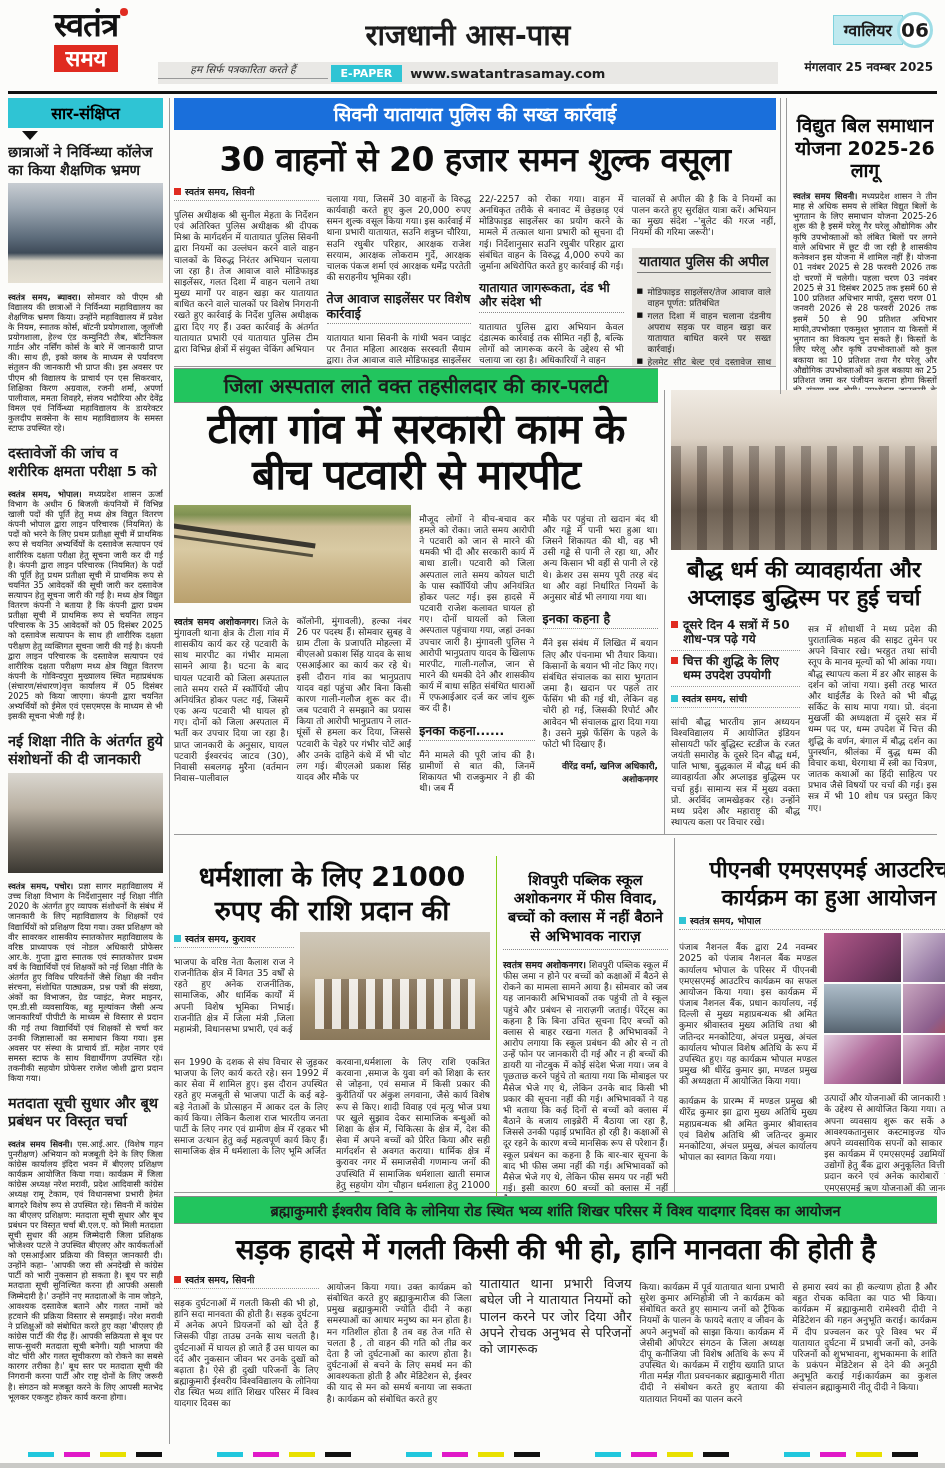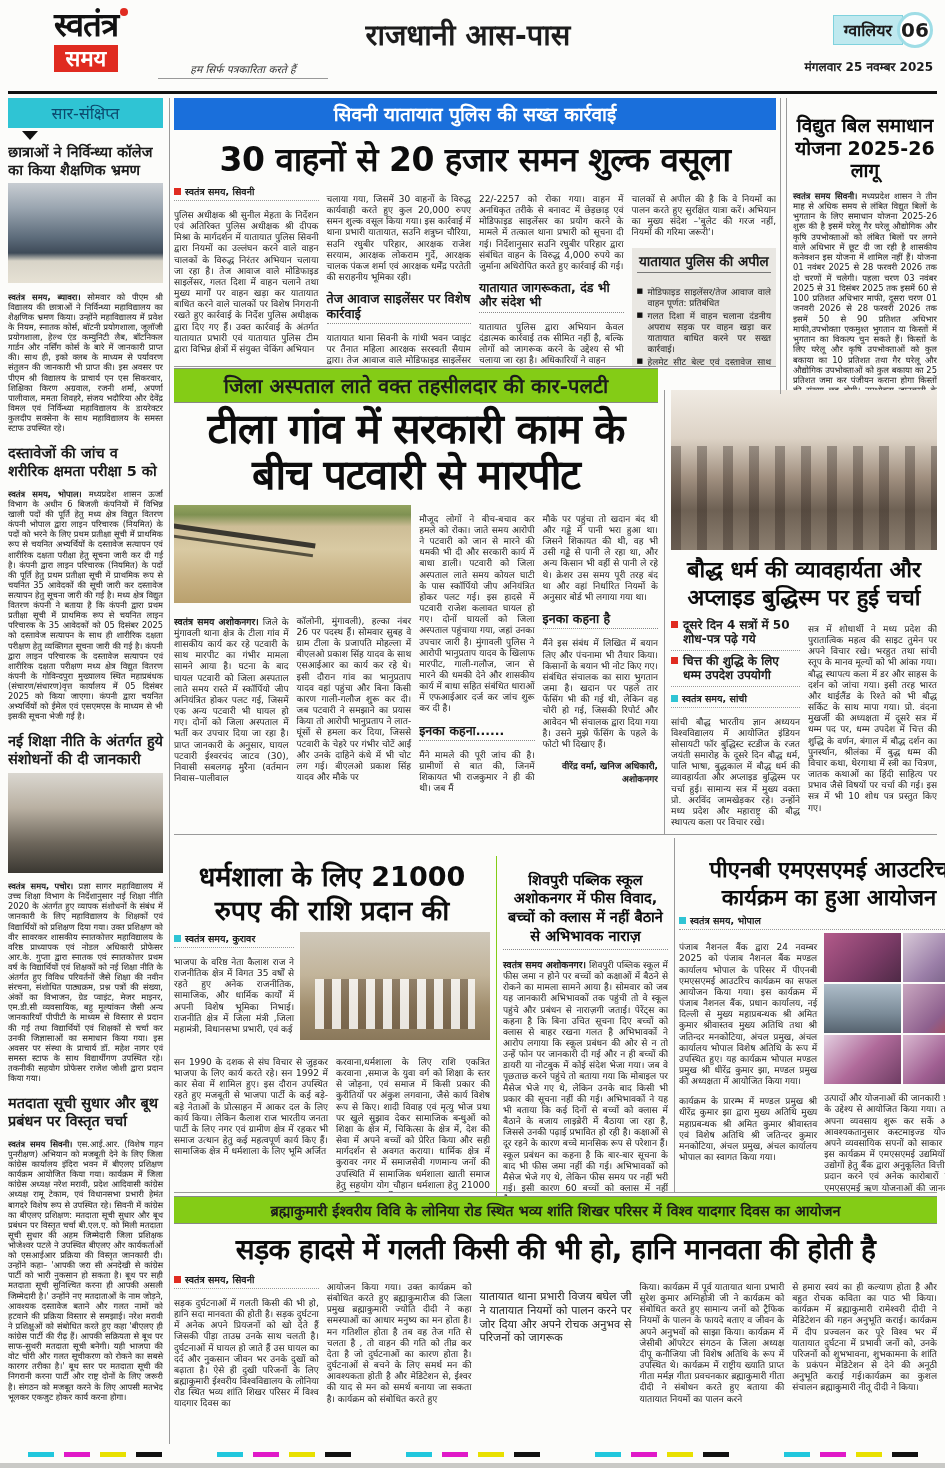--- a/index.html
+++ b/index.html
@@ -35,29 +35,29 @@
   .jtext b{font-size:9.2px;}
   .cols{display:flex;gap:8px;}
   .col{flex:1;min-width:0;}
   .byline{display:flex;align-items:center;gap:4px;font-weight:bold;font-size:9.5px;
           border-bottom:1px dotted #999;padding-bottom:2px;margin-bottom:3px;}
   .sq{width:7px;height:7px;background:#e02b20;flex:none;}
   .sq.cyan{background:#2fc4d4;}
   .subhead{font-weight:bold;font-size:12.5px;line-height:1.15;margin:5px 0 3px;
            border-bottom:1px dotted #888;padding-bottom:2px;}
   .hl{font-weight:bold;text-align:center;color:#0d0d0d;}
-  .kicker{font-weight:bold;text-align:center;background:#84cc16;border-top:1px solid #888;
+  .kicker{font-weight:bold;text-align:center;background:#22c55e;border-top:1px solid #888;
           border-bottom:1px solid #888;}
   .photo{position:relative;overflow:hidden;}
   .vline,.hline{position:absolute;background:#999;}
 
   
   .sidebar{position:absolute;left:8px;top:98px;width:162px;height:1346px;border-right:1px solid #999;
            padding-right:6px;overflow:hidden;}
-  .sb-head{background:#2fc4d4;color:#0c4a6e;font-weight:normal;font-size:16px;text-align:center;padding:4px 0;}
+  .sb-head{background:#2fc4d4;color:#000000;font-weight:bold;font-size:16px;text-align:center;padding:4px 0;}
   .tri{width:0;height:0;border-left:8px solid transparent;border-right:8px solid transparent;
        border-top:9px solid #111;margin:3px 0 4px 14px;}
   .sb-item{margin-bottom:12px;}
   .sb-title{font-size:14.5px;font-weight:bold;line-height:1.22;margin:2px 0 4px;}
   .sb-body{font-size:8.3px;line-height:1.22;text-align:justify;}
   .sb-photo{height:100px;margin:2px 0 4px;}
   .ph-students{background:linear-gradient(180deg,#c8cdd2 0%,#9aa5b0 25%,#5c6b7a 55%,#3e4a58 70%,#d8d4c8 78%,#e6e1d4 100%);}
   .ph-class{background:linear-gradient(180deg,#dad7d0 0%,#b9b0a2 35%,#6e675c 70%,#3a3731 100%);}
 
   
@@ -125,21 +125,21 @@
   .art-memorial{left:174px;top:1196px;width:763px;height:254px;}
   .mem-kicker{font-size:14.5px;padding:3px 0;}
   .mem-hl{font-size:28px;letter-spacing:-0.5px;margin:5px 0 6px;white-space:nowrap;}
   .mem-body{display:flex;gap:8px;}
   .mem-photo-col{flex:1.05;min-width:0;}
   .ph-mem{height:122px;background:linear-gradient(110deg,#4f7d42 0%,#6f9c58 28%,#c6bfa4 55%,#9f8f6d 80%,#7c6c4f 100%);}
   .ph-mem::after{content:"";position:absolute;left:6%;bottom:6%;width:30%;height:55%;
      background:linear-gradient(180deg,#f4f2ec,#d8d4c8);border-radius:40% 40% 8% 8%;}
   .board{position:absolute;right:5%;top:14%;background:#2e6b34;color:#fff;font-size:8.5px;
          font-weight:bold;padding:3px 5px;border:1px solid #cfe3c0;}
-  .caption{font-size:11px;line-height:1.25;margin-top:17px;text-align:justify;}
+  .caption{font-size:13px;line-height:1.25;margin-top:3px;text-align:justify;}
 
   
   .regmarks{position:absolute;left:0;top:1452px;width:945px;display:flex;justify-content:space-around;}
   .rg{display:flex;gap:10px;}
   .rg i{display:block;width:26px;height:5px;}
   .rg .m1{background:#21c7dd;} .rg .m2{background:#e019c8;} .rg .m3{background:#e8e000;} .rg .m4{background:#111;}
   .bottom-edge{position:absolute;left:0;top:1463px;width:945px;height:5px;background:#c9c9c6;}
 </style>
 </head>
 <body>
@@ -147,20 +147,24 @@
 <div class="page">
 
   <header class="masthead">
     <div class="logo">
       <span class="logo-dot"></span>
       <div class="logo-top">स्वतंत्र</div>
       <div class="logo-bottom">समय</div>
     </div>
     <div class="mh-center">
       <div class="section-title">राजधानी आस-पास</div>
+      <div class="url-strip">
+        <span class="epaper">E-PAPER</span>
+        <span class="site">www.swatantrasamay.com</span>
+      </div>
     </div>
     <div class="tagline">हम सिर्फ पत्रकारिता करते हैं</div>
     <div class="edition">
       <span class="ed-row">
         <span class="ed-name">ग्वालियर</span>
         <span class="ed-page">06</span>
       </span>
       <div class="ed-date">मंगलवार 25 नवम्बर 2025</div>
     </div>
   </header>

